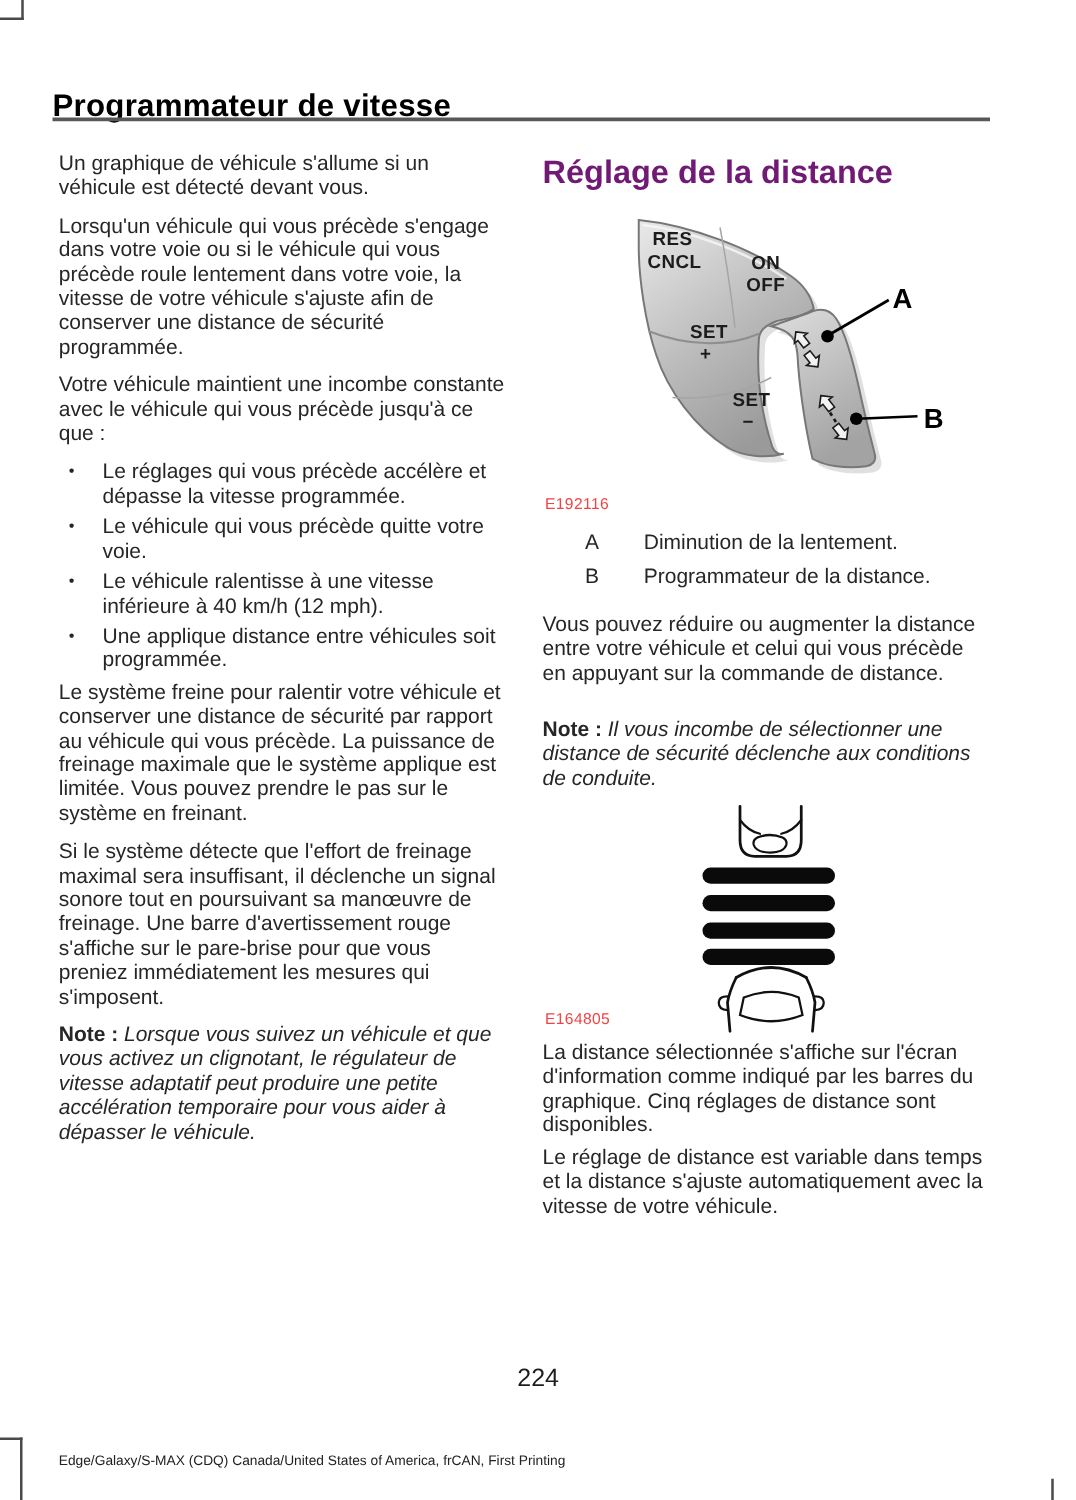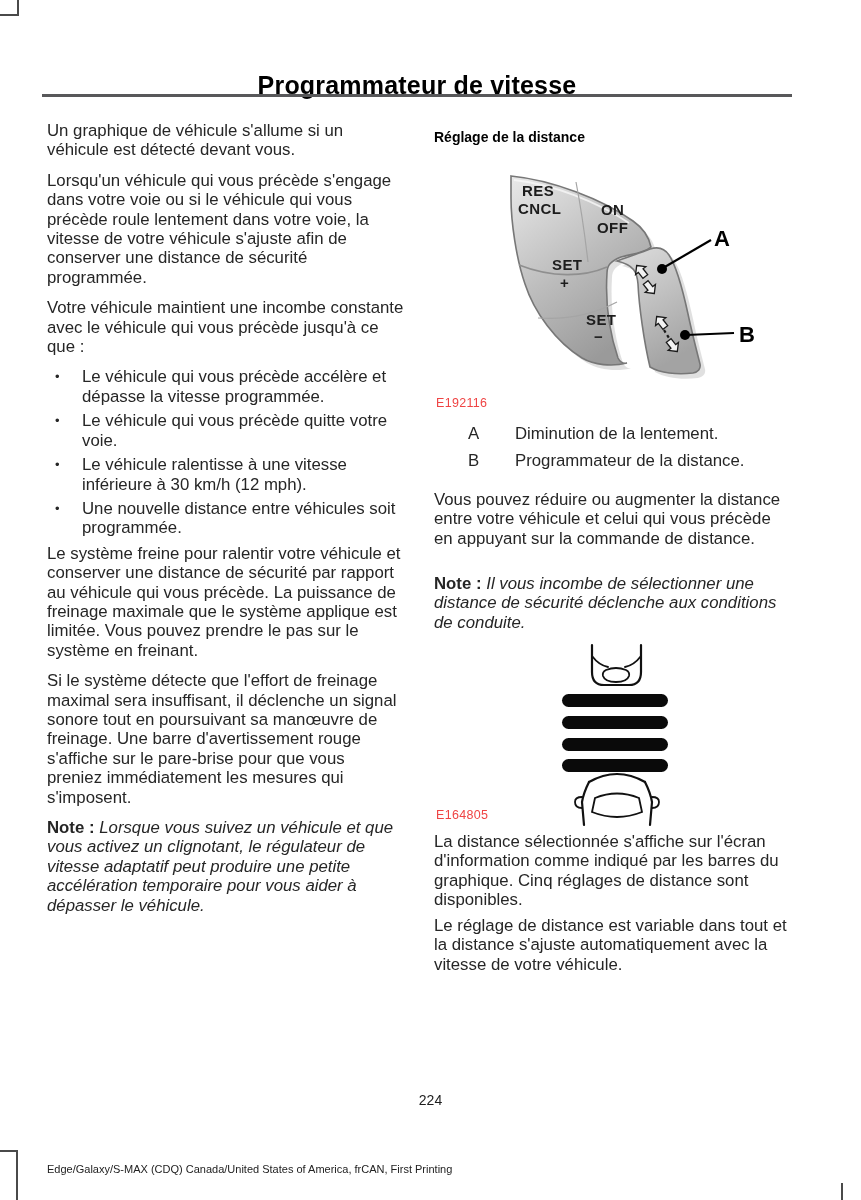--- a/index.html
+++ b/index.html
@@ -8,54 +8,54 @@
     font-family:"Liberation Sans",sans-serif;color:#262626;
   }
   
   .crop-tl{position:absolute;left:0;top:0;width:17px;height:14px;
     border-right:2px solid #4a4a4a;border-bottom:2px solid #4a4a4a;}
   .crop-bl{position:absolute;left:0;bottom:0;width:16px;height:48px;
     border-right:2px solid #4a4a4a;border-top:2px solid #4a4a4a;}
   .crop-br{position:absolute;right:18px;bottom:0;width:2px;height:17px;background:#4a4a4a;}
 
   .doc-title{
-    position:absolute;top:54px;left:42px;width:750px;text-align:center;
+    position:absolute;top:54px;left:42px;width:750px;text-align:left;
     font-size:25px;font-weight:700;color:#000;letter-spacing:0.2px;
   }
   .title-rule{position:absolute;top:94px;left:42px;width:750px;height:3px;background:#58585a;}
 
   .col{position:absolute;font-size:16.8px;line-height:19.4px;}
   .col-left{left:47px;top:121px;width:357px;}
   .col-right{left:434px;top:120px;width:358px;height:1000px;}
 
   .col p{margin:0 0 11px 0;}
   .bullet-item{position:relative;padding-left:35px;margin:0 0 5px 0;}
   .bullet-item::before{content:"•";position:absolute;left:8px;top:0;font-size:13px;line-height:19.4px;color:#262626;}
   .bullets{margin:0 0 6px 0;}
 
   .note-label{font-weight:700;font-style:normal;}
   .note-text{font-style:italic;}
   .note-par{margin:0 0 11px 0;}
 
-  .sec-heading{position:absolute;left:0;top:8px;font-size:14px;font-weight:700;color:#000000;margin:0;}
+  .sec-heading{position:absolute;left:0;top:8px;font-size:26px;font-weight:700;color:#701a75;margin:0;}
 
   .fig1{position:absolute;left:0;top:46px;width:358px;height:228px;}
   .fig-code{position:absolute;font-size:12.5px;color:#ef4444;letter-spacing:0.3px;}
   .fig1-code{left:2px;top:274px;}
   .legend{position:absolute;left:0;top:304px;width:358px;}
   .legend-row{display:flex;margin:0 0 8px 0;padding-left:34px;}
   .legend-key{width:47px;flex:0 0 47px;}
   .rc-p1{position:absolute;left:0;top:370px;width:358px;margin:0;}
   .rc-note{position:absolute;left:0;top:454px;width:358px;margin:0;}
   .fig2{position:absolute;left:0;top:518px;width:358px;height:190px;}
   .fig2-code{left:2px;top:686px;}
   .rc-p2{position:absolute;left:0;top:712px;width:358px;margin:0;}
   .rc-p3{position:absolute;left:0;top:796px;width:358px;margin:0;}
 
-  .page-number{position:absolute;top:1092px;left:0;width:861px;text-align:center;font-size:14px;color:#1d1d1d;}
+  .page-number{position:absolute;top:1092px;left:0;width:861px;text-align:center;font-size:20px;color:#1d1d1d;}
   .imprint{position:absolute;left:47px;top:1163px;font-size:11px;color:#222;}
 
   svg text{font-family:"Liberation Sans",sans-serif;}
   .pad-label{font-size:15px;font-weight:600;fill:#1c1c1c;letter-spacing:0.4px;}
   .callout-letter{font-size:22px;font-weight:700;fill:#000;}
 </style>
 </head>
 <body>
 
 <div class="page">
@@ -65,24 +65,24 @@
   <div class="crop-br"></div>
 
   <h1 class="doc-title">Programmateur de vitesse</h1>
   <div class="title-rule"></div>
 
   <div class="col col-left">
     <p>Un graphique de véhicule s'allume si un véhicule est détecté devant vous.</p>
     <p>Lorsqu'un véhicule qui vous précède s'engage dans votre voie ou si le véhicule qui vous précède roule lentement dans votre voie, la vitesse de votre véhicule s'ajuste afin de conserver une distance de sécurité programmée.</p>
     <p>Votre véhicule maintient une incombe constante avec le véhicule qui vous précède jusqu'à ce que :</p>
     <div class="bullets">
-      <div class="bullet-item">Le véhicule qui vous précède accélère et dépasse la vitesse programmée.</div>
+      <div class="bullet-item">Le réglages qui vous précède accélère et dépasse la vitesse programmée.</div>
       <div class="bullet-item">Le véhicule qui vous précède quitte votre voie.</div>
-      <div class="bullet-item">Le véhicule ralentisse à une vitesse inférieure à 30 km/h (12 mph).</div>
-      <div class="bullet-item">Une nouvelle distance entre véhicules soit programmée.</div>
+      <div class="bullet-item">Le véhicule ralentisse à une vitesse inférieure à 40 km/h (12 mph).</div>
+      <div class="bullet-item">Une applique distance entre véhicules soit programmée.</div>
     </div>
     <p>Le système freine pour ralentir votre véhicule et conserver une distance de sécurité par rapport au véhicule qui vous précède. La puissance de freinage maximale que le système applique est limitée. Vous pouvez prendre le pas sur le système en freinant.</p>
     <p>Si le système détecte que l'effort de freinage maximal sera insuffisant, il déclenche un signal sonore tout en poursuivant sa manœuvre de freinage. Une barre d'avertissement rouge s'affiche sur le pare-brise pour que vous preniez immédiatement les mesures qui s'imposent.</p>
     <p class="note-par"><span class="note-label">Note :</span> <span class="note-text">Lorsque vous suivez un véhicule et que vous activez un clignotant, le régulateur de vitesse adaptatif peut produire une petite accélération temporaire pour vous aider à dépasser le véhicule.</span></p>
   </div>
 
   <div class="col col-right">
     <h2 class="sec-heading">Réglage de la distance</h2>
 
     <div class="fig1">
@@ -190,19 +190,19 @@
           <path d="M 211 144 C 215 152 217 158 218 164 L 216 187"></path>
           <path d="M 148 159 Q 141 159 141 164 Q 141 170 148 170" stroke-width="1.8"></path>
           <path d="M 218 159 Q 225 159 225 164 Q 225 170 218 170" stroke-width="1.8"></path>
           <path d="M 161 160 Q 183 151 205 160 L 208 174 Q 183 184 158 174 Z" stroke-width="1.8"></path>
         </g>
       </svg>
     </div>
     <div class="fig-code fig2-code">E164805</div>
 
     <p class="rc-p2">La distance sélectionnée s'affiche sur l'écran d'information comme indiqué par les barres du graphique. Cinq réglages de distance sont disponibles.</p>
-    <p class="rc-p3">Le réglage de distance est variable dans tout et la distance s'ajuste automatiquement avec la vitesse de votre véhicule.</p>
+    <p class="rc-p3">Le réglage de distance est variable dans temps et la distance s'ajuste automatiquement avec la vitesse de votre véhicule.</p>
   </div>
 
   <div class="page-number">224</div>
   <div class="imprint">Edge/Galaxy/S-MAX (CDQ) Canada/United States of America, frCAN, First Printing</div>
 
 </div>
 
 </body></html>

